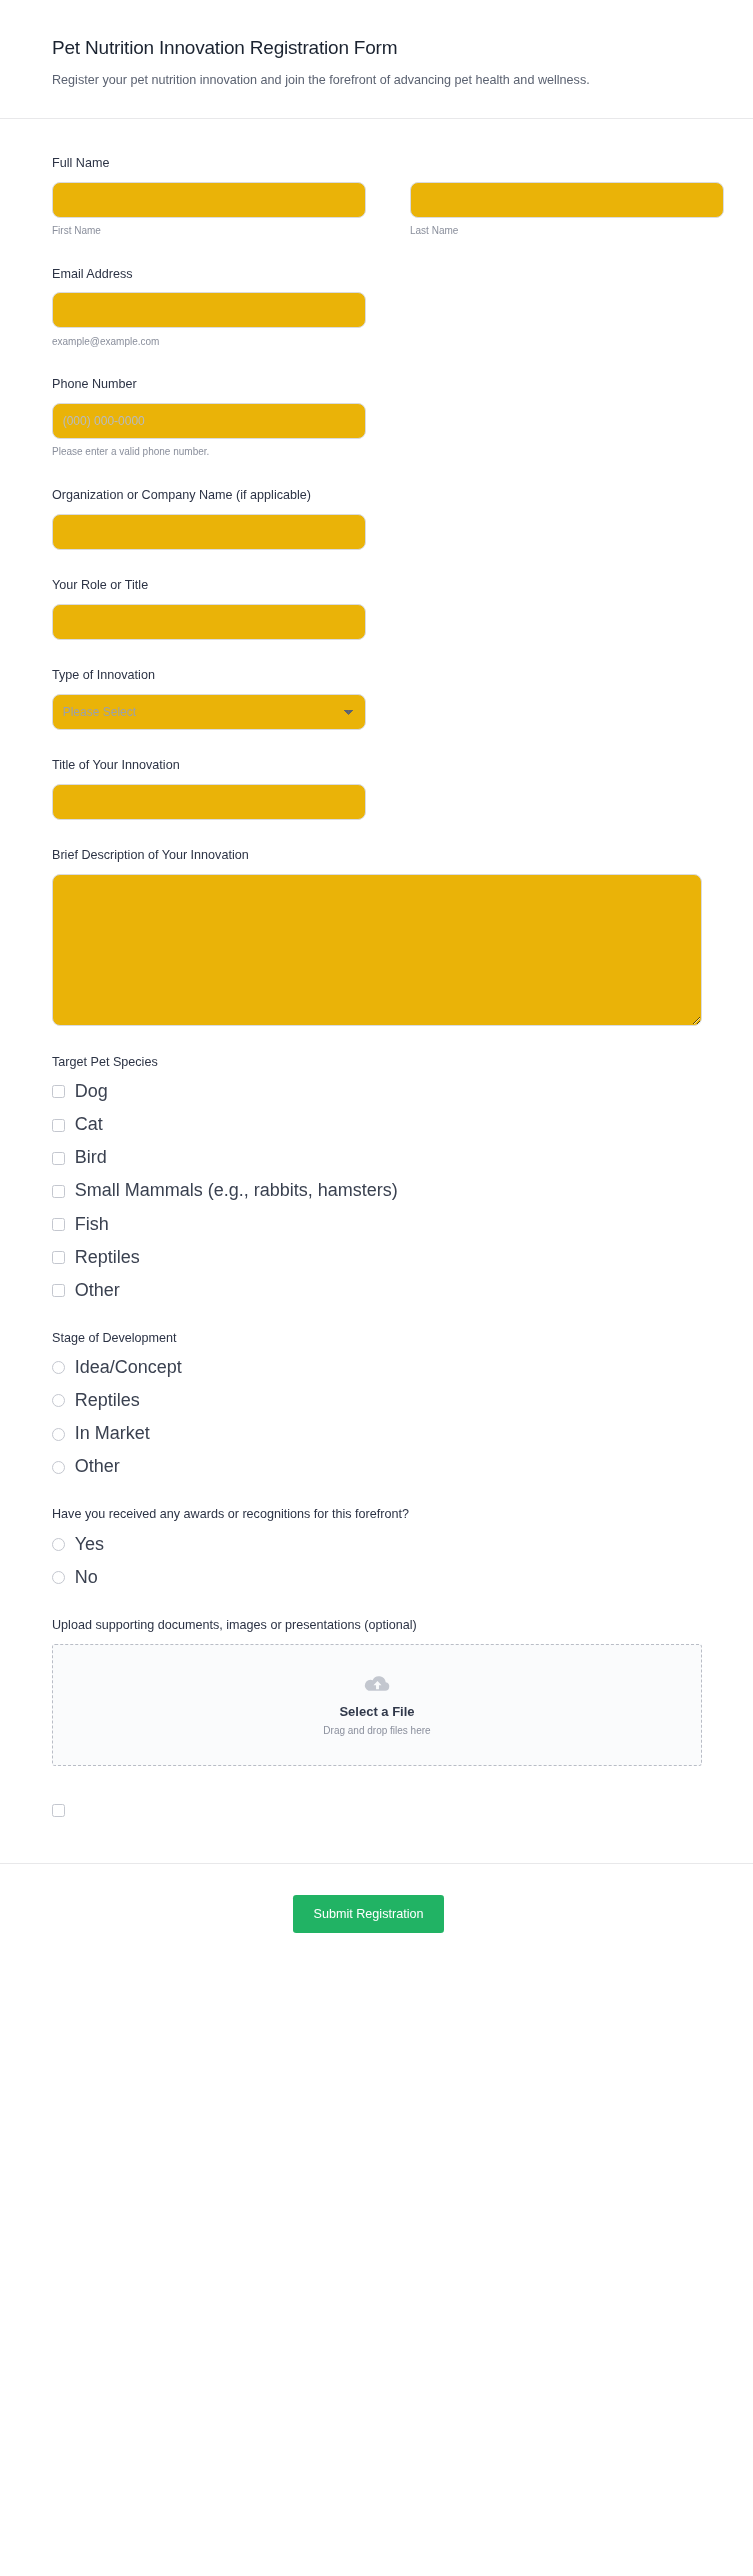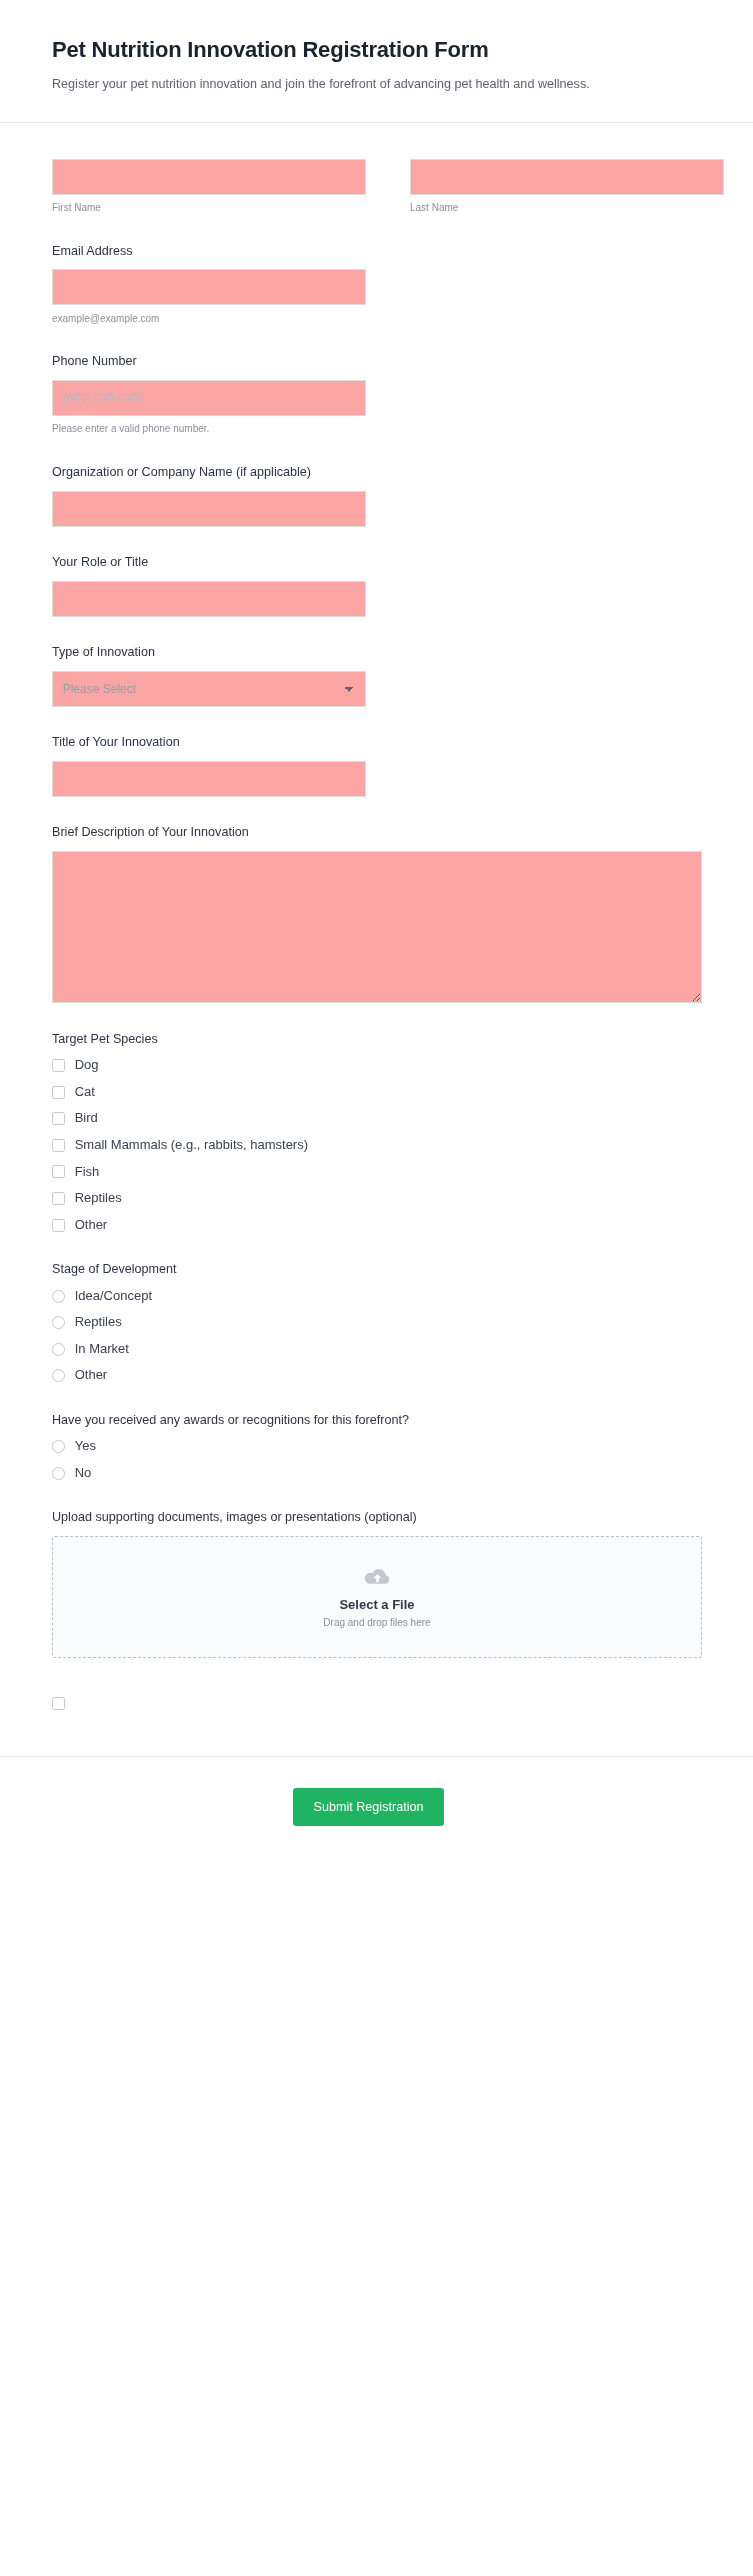--- a/index.html
+++ b/index.html
@@ -20,23 +20,23 @@
     margin: 0 auto;
     background: #fff;
   }
 
   
   .form-header {
     padding: 37px 52px 27.5px 52px;
     border-bottom: 0.8px solid #e8e8ea;
   }
   .form-title {
-    font-size: 22px;
+    font-size: 19px;
     line-height: 1.2;
-    font-weight: bold;
+    font-weight: normal;
     color: #1b2330;
     margin: 0 0 11.3px 0;
     letter-spacing: -0.2px;
   }
   .form-subtitle {
     font-size: 12.6px;
     line-height: 1.55;
     color: #5b6271;
     margin: 0;
     max-width: 599px;
@@ -61,22 +61,22 @@
     color: #8a8f9c;
     margin-top: 6.5px;
     line-height: 1.4;
   }
 
   .input {
     display: block;
     width: 314px;
     height: 36px;
     border: 0.8px solid #d9dbe0;
-    border-radius: 0;
-    background: #fca5a5;
+    border-radius: 8px;
+    background: #eab308;
     padding: 0 9.7px;
     font-size: 12px;
     font-family: "Liberation Sans", sans-serif;
     color: #2c3345;
     outline: none;
   }
   .input::placeholder { color: #b6bac4; }
 
   
   .name-row {
@@ -126,21 +126,21 @@
   .radio {
     width: 13px;
     height: 13px;
     border: 0.8px solid #c4c7cf;
     border-radius: 50%;
     background: #fff;
     flex: 0 0 auto;
     margin-right: 9.7px;
   }
   .choice-text {
-    font-size: 13px;
+    font-size: 18px;
     color: #3a4150;
     line-height: 1.3;
   }
 
   
   .upload-box {
     width: 650px;
     height: 122px;
     border: 0.8px dashed #b9bdc6;
     border-radius: 3.2px;
@@ -213,20 +213,21 @@
 <div class="page">
 
   <div class="form-header">
     <h1 class="form-title">Pet Nutrition Innovation Registration Form</h1>
     <p class="form-subtitle">Register your pet nutrition innovation and join the forefront of advancing pet health and wellness.</p>
   </div>
 
   <div class="form-body">
 
     <div class="field">
+      <label class="field-label">Full Name</label>
       <div class="name-row">
         <div class="name-col">
           <input class="input" type="text" value="" style="">
           <div class="sublabel">First Name</div>
         </div>
         <div class="name-col">
           <input class="input" type="text" value="" style="">
           <div class="sublabel">Last Name</div>
         </div>
       </div>

